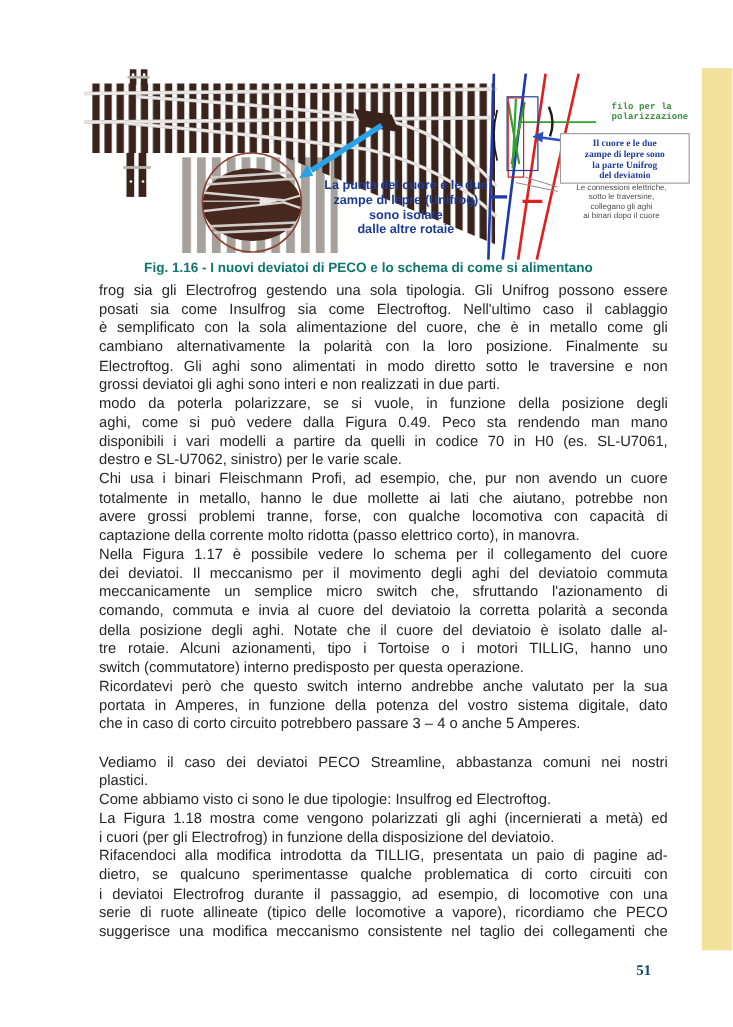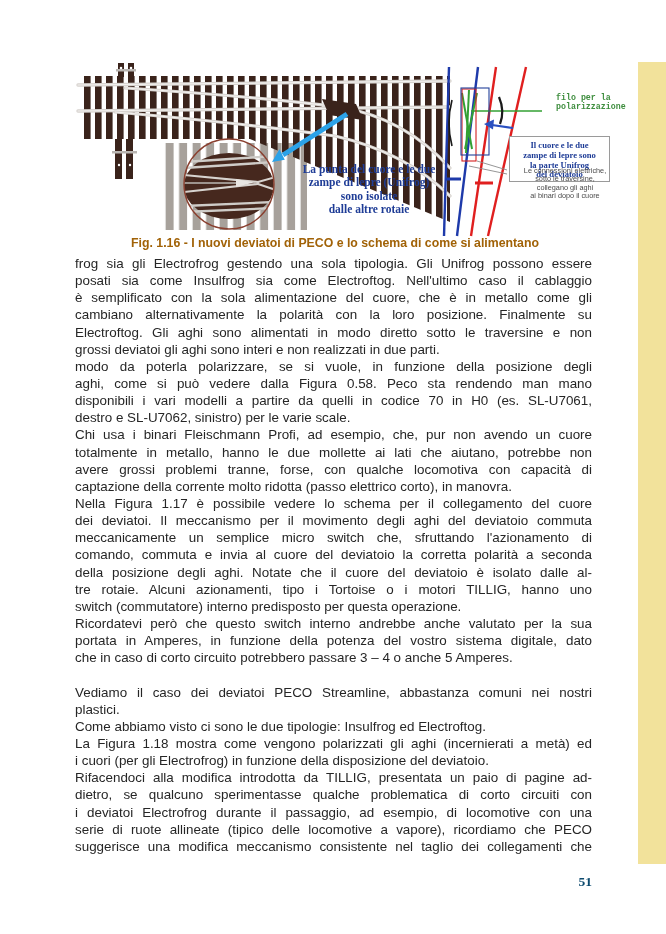--- a/index.html
+++ b/index.html
@@ -18,55 +18,55 @@
     left: 638px; top: 62px; width: 28px; height: 802px;
     background: #f2e29b;
   }
 
   .figure-svg { position: absolute; left: 0; top: 0; }
 
   
   .inset-label {
     position: absolute; left: 290px; top: 163px; width: 158px;
     text-align: center;
-    font-family: Liberation Serif, serif; font-weight: bold;
+    font-family: Liberation Sans, sans-serif; font-weight: bold;
     font-size: 11.5px; line-height: 13.4px;
     color: #1e3c96;
   }
   .wire-label {
     position: absolute; left: 556px; top: 93px; width: 74px;
     font-family: Liberation Mono, monospace; font-weight: bold;
     font-size: 8.3px; line-height: 9.2px;
     color: #3f8e3f;
   }
   .unifrog-box {
-    position: absolute; left: 509px; top: 136px; width: 101px; height: 46px;
+    position: absolute; left: 509px; top: 121px; width: 118px; height: 46px;
     border: 1px solid #9a9a9a; background: #ffffff;
     box-sizing: border-box; padding-top: 4px;
     text-align: center;
     font-family: "Liberation Serif", serif; font-weight: bold;
     font-size: 8.6px; line-height: 9.8px;
     color: #1e3c96;
   }
   .conn-label {
     position: absolute; left: 503px; top: 167px; width: 124px;
     text-align: center;
     font-size: 7.3px; line-height: 8.4px;
     color: #4a4a4a;
   }
 
   .caption {
     position: absolute; left: 75px; top: 236px; width: 520px;
     text-align: center; font-weight: bold;
-    font-size: 12.3px; color: #a16207;
+    font-size: 12.3px; color: #0f766e;
   }
 
   
   .body-text {
-    position: absolute; left: 75px; top: 255px; width: 517px;
+    position: absolute; left: 90px; top: 255px; width: 517px;
     font-size: 13.4px; line-height: 17.15px; color: #262626;
   }
   .line {
     text-align: justify;
     text-align-last: justify;
     height: 17.15px; overflow: hidden;
   }
   .line.last { text-align-last: left; }
   .spacer { height: 17.15px; }
 
@@ -208,21 +208,21 @@
       <div>
         <div class="line">frog sia gli Electrofrog gestendo una sola tipologia. Gli Unifrog possono essere</div>
         <div class="line">posati sia come Insulfrog sia come Electroftog. Nell'ultimo caso il cablaggio</div>
         <div class="line">è semplificato con la sola alimentazione del cuore, che è in metallo come gli</div>
         <div class="line">cambiano alternativamente la polarità con la loro posizione. Finalmente su</div>
         <div class="line">Electroftog. Gli aghi sono alimentati in modo diretto sotto le traversine e non</div>
         <div class="line last">grossi deviatoi gli aghi sono interi e non realizzati in due parti.</div>
       </div>
       <div>
         <div class="line">modo da poterla polarizzare, se si vuole, in funzione della posizione degli</div>
-        <div class="line">aghi, come si può vedere dalla Figura 0.58. Peco sta rendendo man mano</div>
+        <div class="line">aghi, come si può vedere dalla Figura 0.49. Peco sta rendendo man mano</div>
         <div class="line">disponibili i vari modelli a partire da quelli in codice 70 in H0 (es. SL-U7061,</div>
         <div class="line last">destro e SL-U7062, sinistro) per le varie scale.</div>
       </div>
       <div>
         <div class="line">Chi usa i binari Fleischmann Profi, ad esempio, che, pur non avendo un cuore</div>
         <div class="line">totalmente in metallo, hanno le due mollette ai lati che aiutano, potrebbe non</div>
         <div class="line">avere grossi problemi tranne, forse, con qualche locomotiva con capacità di</div>
         <div class="line last">captazione della corrente molto ridotta (passo elettrico corto), in manovra.</div>
       </div>
       <div>

